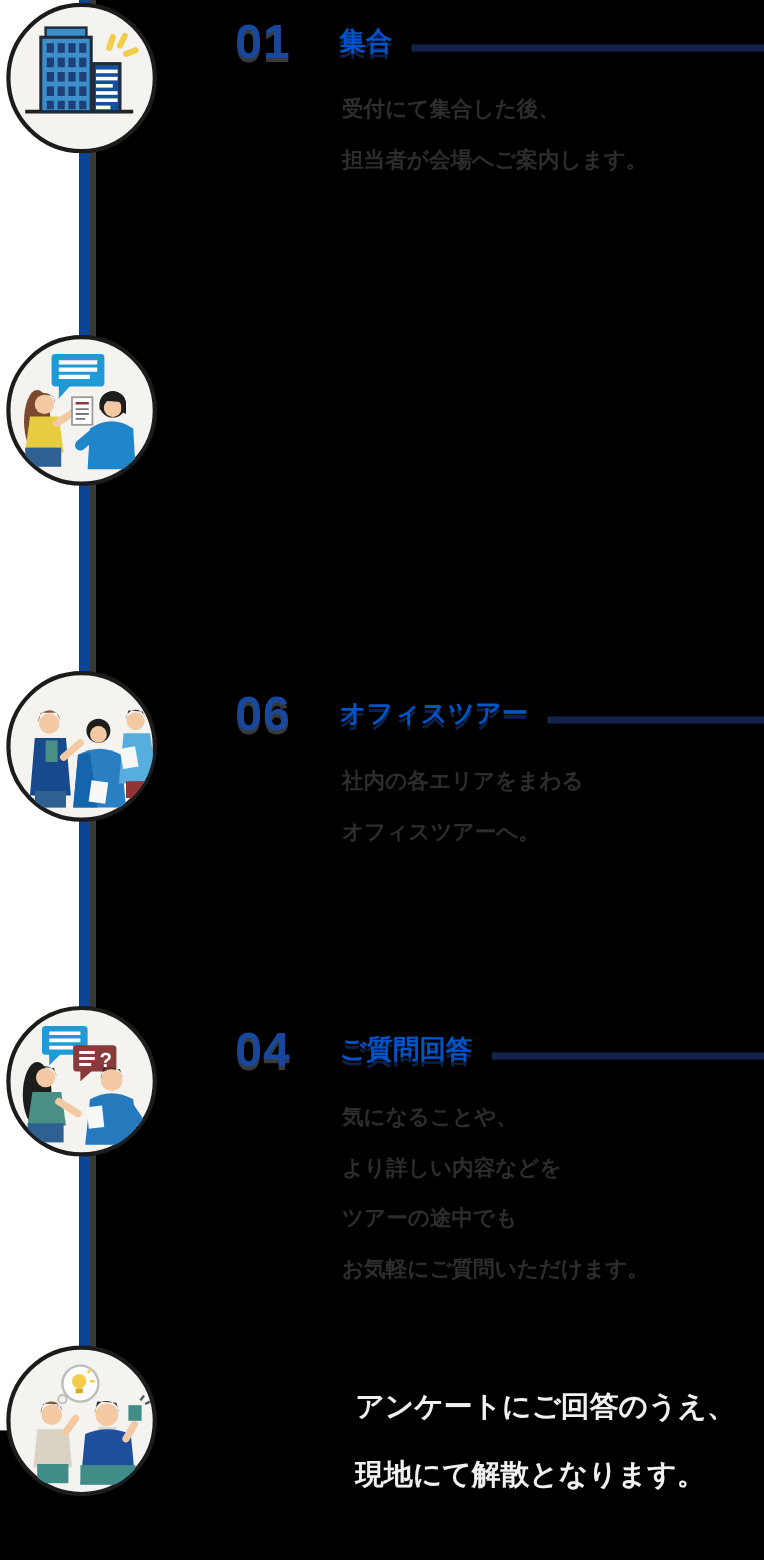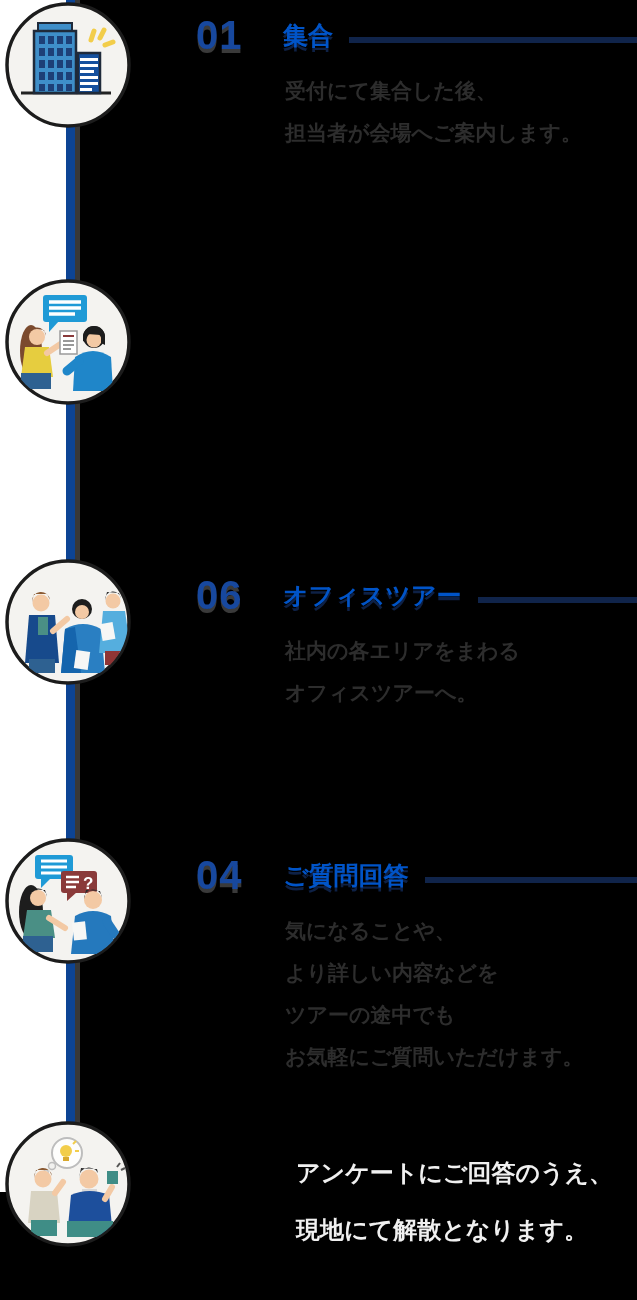--- a/index.html
+++ b/index.html
@@ -13,27 +13,27 @@
   .vline{position:absolute;left:66px;top:0;width:9px;height:1192px;background:#0d4494;border-right:5px solid #383838;}
   .step-circle{position:absolute;left:5px;width:126px;height:126px;}
   .step-circle svg{display:block;}
   .item{position:absolute;left:196px;width:441px;}
   .head{display:flex;align-items:center;height:54px;}
   .num{
     font-size:40px;font-weight:bold;color:#17489e;min-width:66px;
     letter-spacing:1px;text-shadow:0 4px 0 #3a3a3a;line-height:54px;
   }
   .ttl{
-    font-size:25px;font-weight:bold;color:#0054c8;margin-left:21px;
+    font-size:22px;font-weight:bold;color:#0054c8;margin-left:21px;
     white-space:nowrap;text-shadow:0 4px 0 #0e2146;
   }
   .rule{flex:1;height:6px;background:#10244a;margin-left:16px;align-self:center;margin-top:10px;}
   .body{
     margin-left:89px;margin-top:8px;
-    font-size:21px;line-height:42px;font-weight:bold;color:#2d2d2d;
+    font-size:18px;line-height:42px;font-weight:bold;color:#2d2d2d;
     white-space:pre-line;
   }
   .body.light{color:#f0f0f0;font-size:24px;line-height:57px;margin-top:16px;margin-left:100px;}
 </style>
 </head>
 <body>
 
 <div class="canvas">
 
   <div class="strip"></div>

